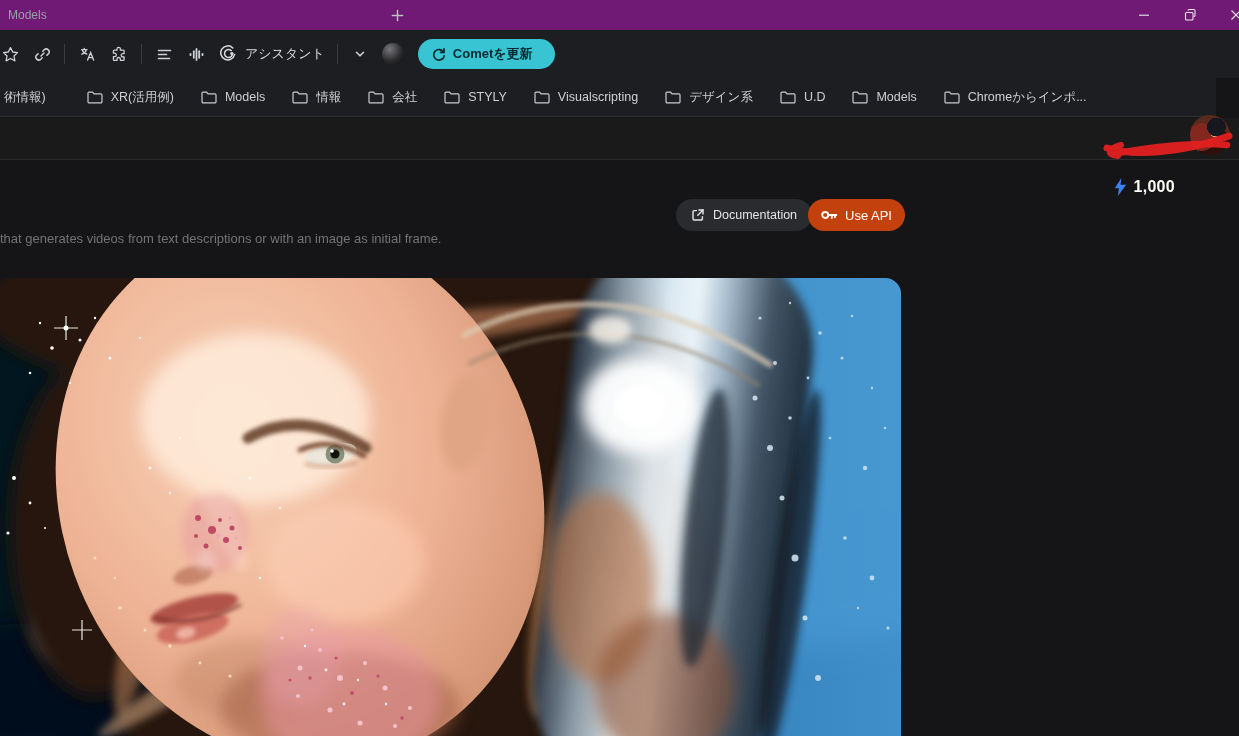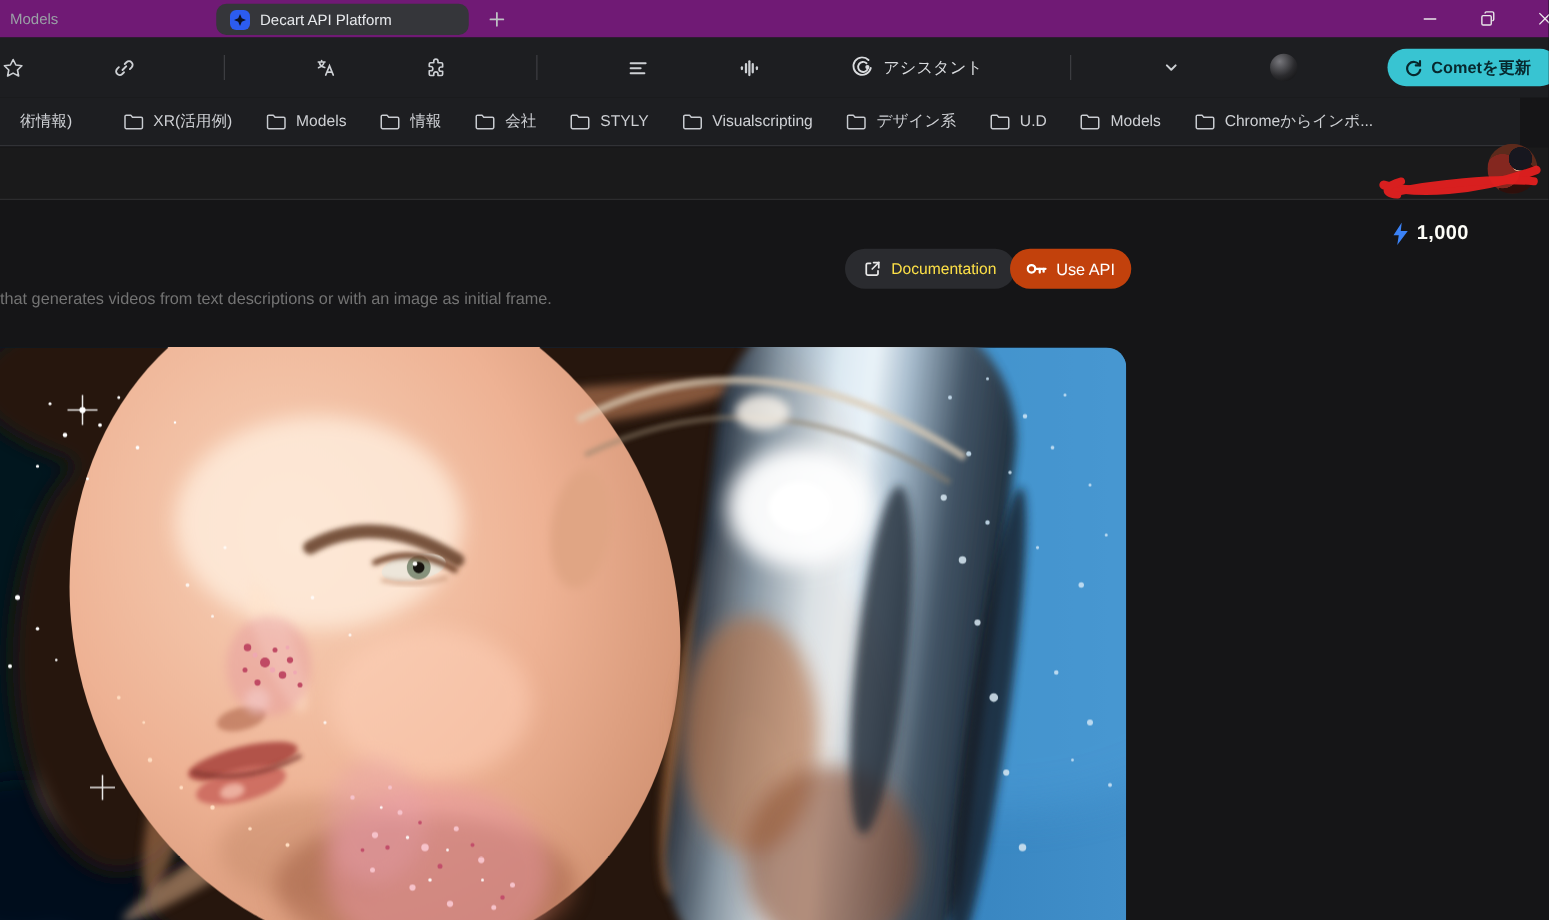--- a/index.html
+++ b/index.html
@@ -14,32 +14,32 @@
          border-radius:8px; display:flex; align-items:center; gap:8px; padding:0 11px; }
   .favicon { width:16px; height:16px; border-radius:5px; background:#2c5cf0; flex:none;
              display:flex; align-items:center; justify-content:center; }
   .tab-title { color:#e8eaed; font-size:12px; white-space:nowrap; overflow:hidden; }
   .newtab { position:absolute; left:385px; top:3px; width:25px; height:25px; border-radius:6px;
             display:flex; align-items:center; justify-content:center; }
   .wincontrols { position:absolute; right:-20px; top:0; height:30px; display:flex; }
   .winbtn { width:46px; height:30px; display:flex; align-items:center; justify-content:center; }
 
   .toolbar { position:absolute; top:30px; left:0; width:1239px; height:48px; background:#1d1e21;
-             display:flex; align-items:center; justify-content:space-between; gap:12px; }
+             display:flex; align-items:center; justify-content:flex-start; gap:12px; }
   .tbsep { width:1px; height:20px; background:#3c3d41; flex:none; }
   .tbicon { display:flex; align-items:center; justify-content:center; width:20px; height:20px; flex:none; }
   .assistant { display:flex; align-items:center; gap:7px; color:#d9dbde; font-size:13px; white-space:nowrap; }
   .orb { width:22px; height:22px; border-radius:50%; flex:none;
          background:radial-gradient(circle at 35% 28%, #77777c, #2b2b2e 55%, #0b0b0c); }
   .comet-btn { height:30px; background:#38c4d2; border-radius:15px; display:flex; align-items:center;
                gap:7px; padding:0 22px 0 13px; color:#07282e; font-size:13px; font-weight:700;
                margin-left:2px; margin-right:-8px; white-space:nowrap; }
 
   .bookmarks { position:absolute; top:78px; left:0; width:1216px; height:39px; background:#1d1e21;
-               border-bottom:1px solid #313236; display:flex; align-items:center; gap:27px; padding-left:16px; }
+               border-bottom:1px solid #313236; display:flex; align-items:center; gap:27px; padding-left:4px; }
   .bm { display:flex; align-items:center; gap:8px; color:#ced0d4; font-size:12.5px; white-space:nowrap; }
   .bm:first-child { margin-right:14px; }
 
   
   .pageheader { position:absolute; top:118px; left:0; width:1239px; height:42px;
                 background:#1a1a1b; border-bottom:1px solid #2c2c2e; }
   .credits { position:absolute; right:64px; top:0; height:42px; display:flex; align-items:center; gap:6px;margin-top:48px; }
   .credits-value { color:#fdfdf8; font-size:16px; font-weight:600; letter-spacing:.3px; }
   .avatar { position:absolute; right:9px; top:-3px; width:40px; height:40px; border-radius:50%;
             background:
@@ -47,39 +47,31 @@
               radial-gradient(circle at 62% 44%, #e2ab84 0 13%, rgba(0,0,0,0) 14%),
               radial-gradient(circle at 30% 55%, #84271f 0 38%, rgba(0,0,0,0) 39%),
               radial-gradient(circle at 64% 78%, #2e0f0b 0 42%, rgba(0,0,0,0) 43%),
               #5c2a1c; }
   .scribble { position:absolute; right:2px; top:5px; width:136px; height:36px; z-index:6; pointer-events:none; }
 
   .content-desc { position:absolute; top:231px; left:0; width:450px; color:#737373; font-size:13px; }
 
   .pill { position:absolute; top:199px; height:32px; border-radius:16px; display:flex;
           align-items:center; white-space:nowrap; }
-  .btn-doc { left:676px; background:#2a2b2f; color:#fde047; font-size:12.5px; gap:8px; padding:0 15px; }
+  .btn-doc { left:676px; background:#2a2b2f; color:#e5e5e5; font-size:12.5px; gap:8px; padding:0 15px; }
   .btn-api { left:808px; background:#c2410c; color:#ffffff; font-size:13px; font-weight:500; gap:7px; padding:0 13px; }
 
   .media { position:absolute; top:278px; left:0; width:901px; height:458px;
            border-radius:0 16px 0 0; overflow:hidden; background:#0a1f33; }
 </style>
 </head>
 <body>
 
 <div class="tabstrip">
   <span class="overflow-tab">Models</span>
-  <div class="tab">
-    <span class="favicon">
-      <svg width="12" height="12" viewBox="0 0 16 16">
-          <path d="M8 1.6 L9.9 6.1 L14.4 8 L9.9 9.9 L8 14.4 L6.1 9.9 L1.6 8 L6.1 6.1 Z" fill="#0d1326"></path>
-        </svg>
-    </span>
-    <span class="tab-title">Decart API Platform</span>
-  </div>
   <div class="newtab">
     <svg width="15" height="15" viewBox="0 0 16 16">
         <path d="M8 2.5 V13.5 M2.5 8 H13.5" stroke="#bdc0c4" stroke-width="1.5" stroke-linecap="round"></path>
       </svg>
   </div>
   <div class="wincontrols">
     <div class="winbtn">
       <svg width="18" height="18" viewBox="0 0 18 18">
           <path d="M4 9.2 H14" stroke="#eaeaea" stroke-width="1.1"></path>
         </svg>

